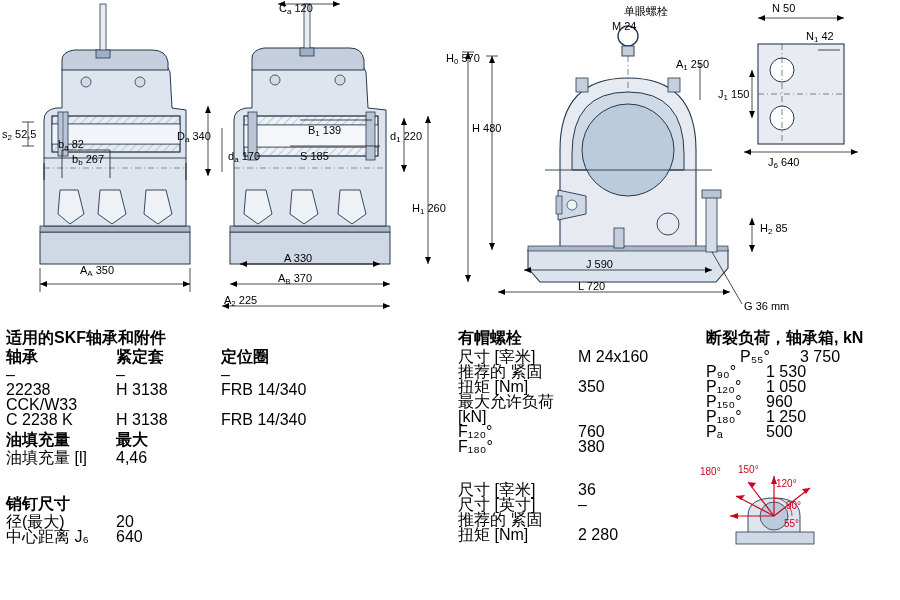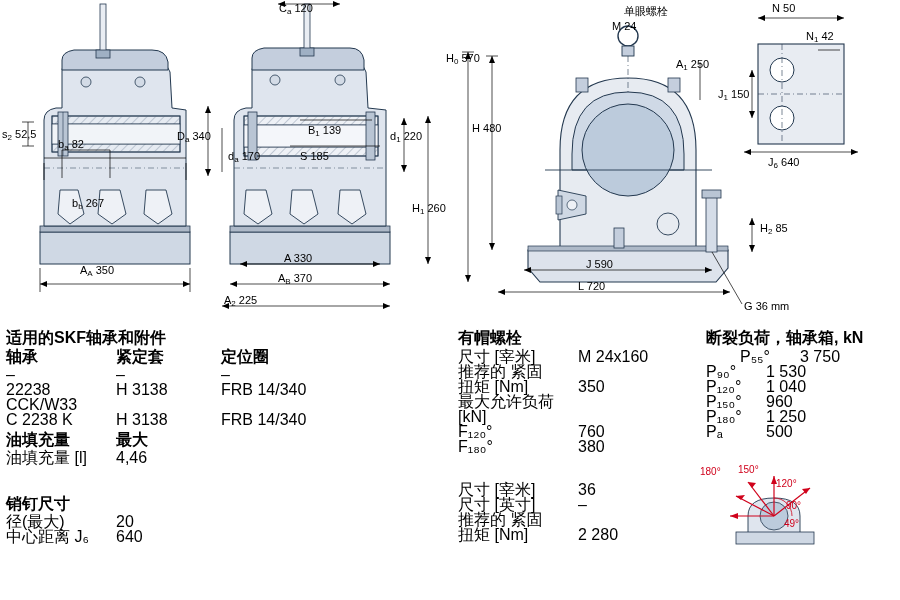--- a/index.html
+++ b/index.html
@@ -224,21 +224,21 @@
   </svg>
 
   <div class="lbl" style="left:2px;top:128px;">
     <span>s</span><sub>2</sub>
     <span>52,5</span>
   </div>
   <div class="lbl" style="left:58px;top:138px;">
     <span>b</span><sub>a</sub>
     <span>82</span>
   </div>
-  <div class="lbl" style="left:72px;top:153px;margin-top:44px;">
+  <div class="lbl" style="left:72px;top:153px;">
     <span>b</span><sub>b</sub>
     <span>267</span>
   </div>
   <div class="lbl" style="left:80px;top:264px;">
     <span>A</span><sub>A</sub>
     <span>350</span>
   </div>
 
   <div class="lbl" style="left:279px;top:2px;">
     <span>C</span><sub>a</sub>
@@ -429,21 +429,21 @@
     <div class="row" style="margin-top:4px;padding-left:34px;">
         <div class="p1">P₅₅°</div>
         <div class="p2">3 750</div>
       </div>
     <div class="row">
         <div class="p1">P₉₀°</div>
         <div class="p2">1 530</div>
       </div>
     <div class="row">
         <div class="p1">P₁₂₀°</div>
-        <div class="p2">1 040</div>
+        <div class="p2">1 050</div>
       </div>
     <div class="row">
         <div class="p1">P₁₅₀°</div>
         <div class="p2">960</div>
       </div>
     <div class="row">
         <div class="p1">P₁₈₀°</div>
         <div class="p2">1 250</div>
       </div>
     <div class="row">
@@ -471,15 +471,15 @@
       <path d="M48,12 l8,1 l-4,5 z"></path>
       <path d="M74,6 l-3,8 h6 z"></path>
       <path d="M110,18 l-8,1 l4,5 z"></path>
     </g>
     <path d="M92,46 A18,18 0 0,0 74,28" stroke="#d0021b" stroke-width="0.8" fill="none"></path>
   </svg>
   <div class="lbl small" style="left:700px;top:466px;color:#d0021b;">180°</div>
   <div class="lbl small" style="left:738px;top:464px;color:#d0021b;">150°</div>
   <div class="lbl small" style="left:776px;top:478px;color:#d0021b;">120°</div>
   <div class="lbl small" style="left:786px;top:500px;color:#d0021b;">90°</div>
-  <div class="lbl small" style="left:784px;top:518px;color:#d0021b;">49°</div>
+  <div class="lbl small" style="left:784px;top:518px;color:#d0021b;">55°</div>
 
 </div>
 
 </body></html>

